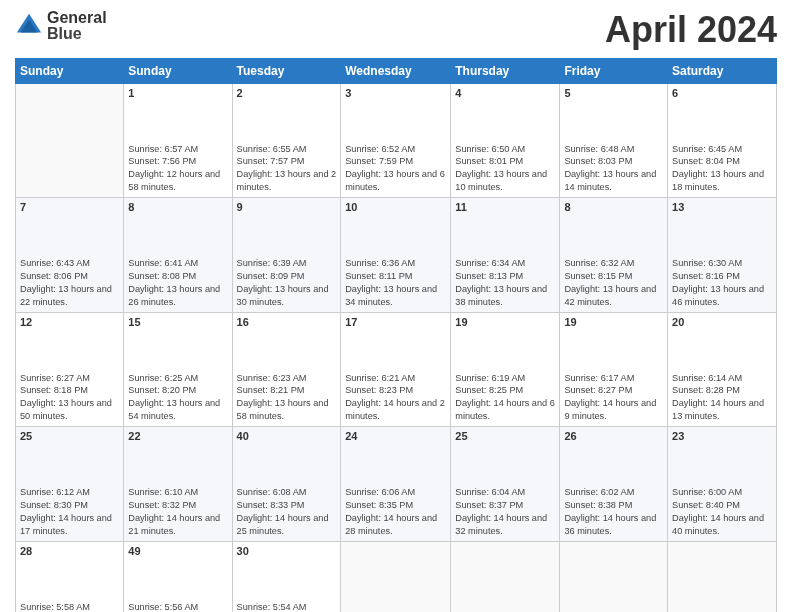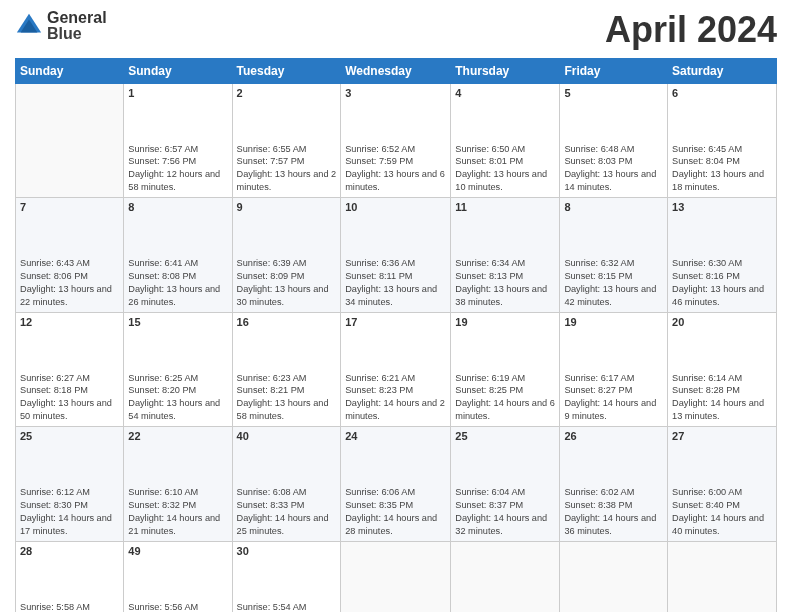--- a/index.html
+++ b/index.html
@@ -246,21 +246,21 @@
           </td>
           <td>
             <span class="day-number">25</span>
             <div class="day-info">Sunrise: 6:04 AM<br>Sunset: 8:37 PM<br>Daylight: 14 hours and 32 minutes.</div>
           </td>
           <td>
             <span class="day-number">26</span>
             <div class="day-info">Sunrise: 6:02 AM<br>Sunset: 8:38 PM<br>Daylight: 14 hours and 36 minutes.</div>
           </td>
           <td>
-            <span class="day-number">27</span>
+            <span class="day-number">23</span>
             <div class="day-info">Sunrise: 6:00 AM<br>Sunset: 8:40 PM<br>Daylight: 14 hours and 40 minutes.</div>
           </td>
         </tr>
         <tr>
           <td>
             <span class="day-number">28</span>
             <div class="day-info">Sunrise: 5:58 AM<br>Sunset: 8:42 PM<br>Daylight: 14 hours and 43 minutes.</div>
           </td>
           <td>
             <span class="day-number">49</span>

